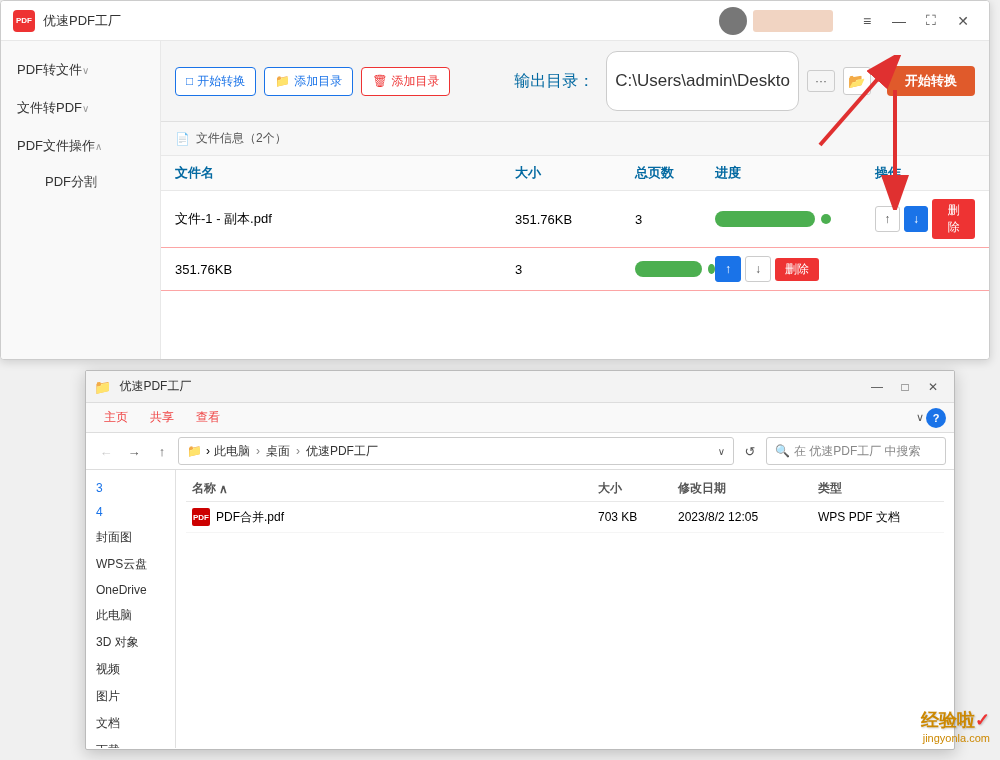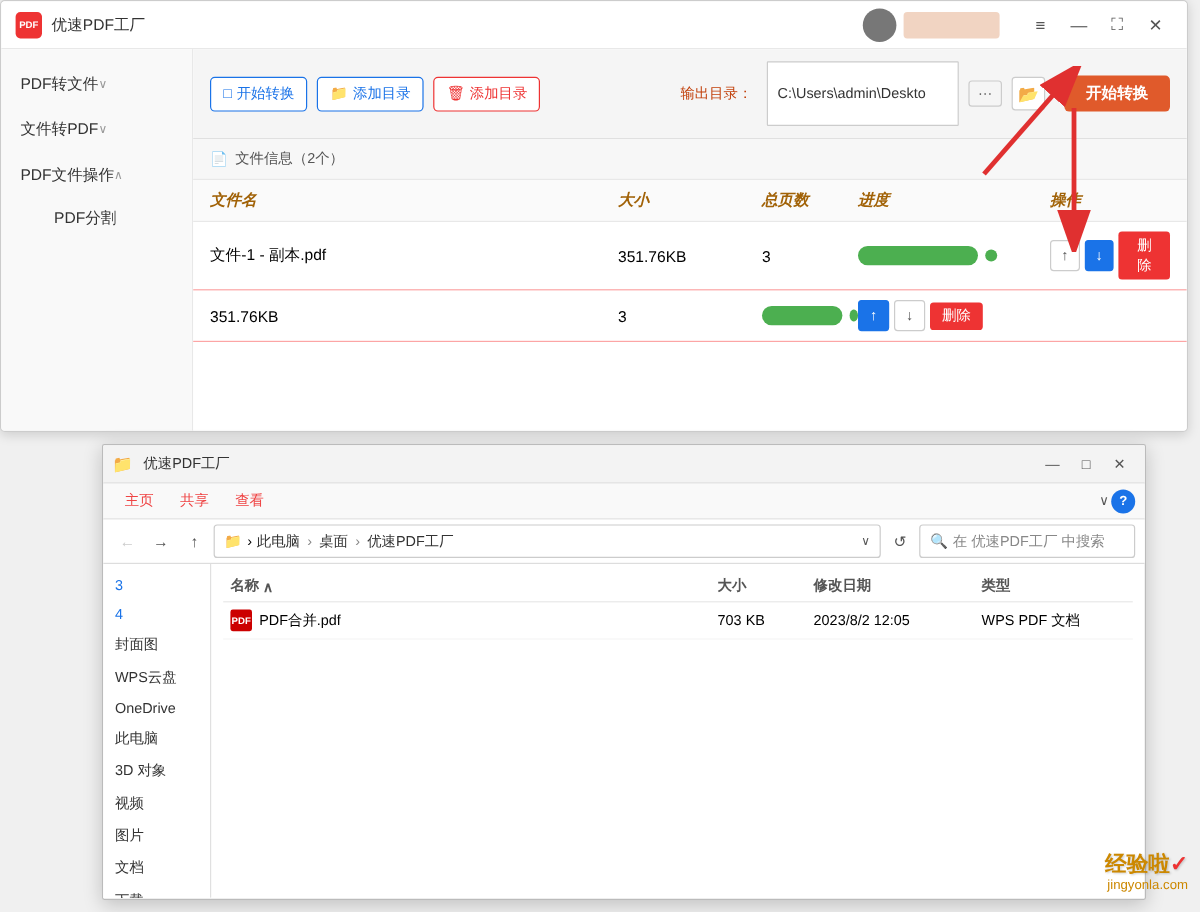--- a/index.html
+++ b/index.html
@@ -118,27 +118,27 @@
       color: #1a73e8;
       cursor: pointer;
       font-size: 12px;
       background: #fff;
     }
     .toolbar-btn.danger {
       border-color: #e33;
       color: #e33;
     }
     .toolbar-spacer { flex: 1; }
-    .output-label { font-size: 12px; color: #c2410c; margin-right: 4px; }
+    .output-label { font-size: 16px; color: #0369a1; margin-right: 4px; }
     .output-path {
-      font-size: 12px;
+      font-size: 17px;
       color: #333;
       background: #fff;
       border: 1px solid #ccc;
-      border-radius: 1px;
+      border-radius: 11px;
       padding: 19px 8px;
       min-width: 160px;
     }
     .output-more {
       padding: 3px 7px;
       border: 1px solid #ccc;
       border-radius: 3px;
       cursor: pointer;
       font-size: 12px;
       color: #555;
@@ -173,24 +173,23 @@
       color: #555;
       display: flex; align-items: center;
     }
     .file-info-icon { margin-right: 6px; color: #888; }
     .table-header {
       display: grid;
       grid-template-columns: 1fr 120px 80px 160px 100px;
       padding: 8px 14px;
       border-bottom: 1px solid #e8e8e8;
       font-weight: 600;
-      color: #a16207;
+      color: #0369a1;
       font-size: 13px;
       background: #fafafa;
-      font-style: italic;
     }
     .table-row {
       display: grid;
       grid-template-columns: 1fr 120px 80px 160px 100px;
       padding: 8px 14px;
       border-bottom: 1px solid #fca5a5;
       align-items: center;
       font-size: 13px;
     }
     .progress-bar {

